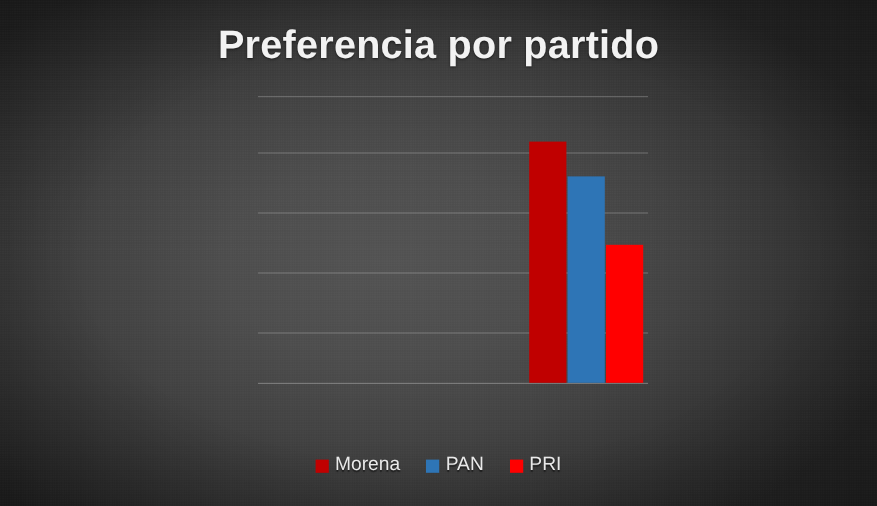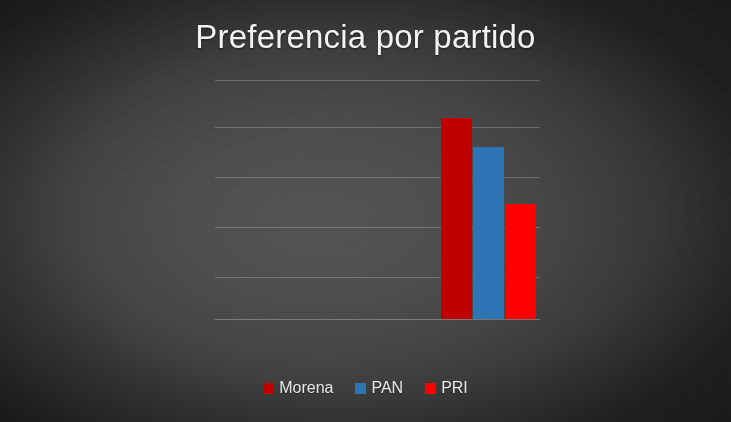--- a/index.html
+++ b/index.html
@@ -44,21 +44,21 @@
 
   
   #chart-title {
     position: absolute;
     left: 0;
     top: 18px;
     width: 731px;
     text-align: center;
     color: #f2f2f2;
     font-size: 33px;
-    font-weight: normal;
+    font-weight: bold;
     letter-spacing: .2px;
     text-shadow: 0 1px 2px rgba(0,0,0,.55);
     white-space: nowrap;
   }
 
   
   #plot-area {
     position: absolute;
     left: 215px;
     top: 80px;

